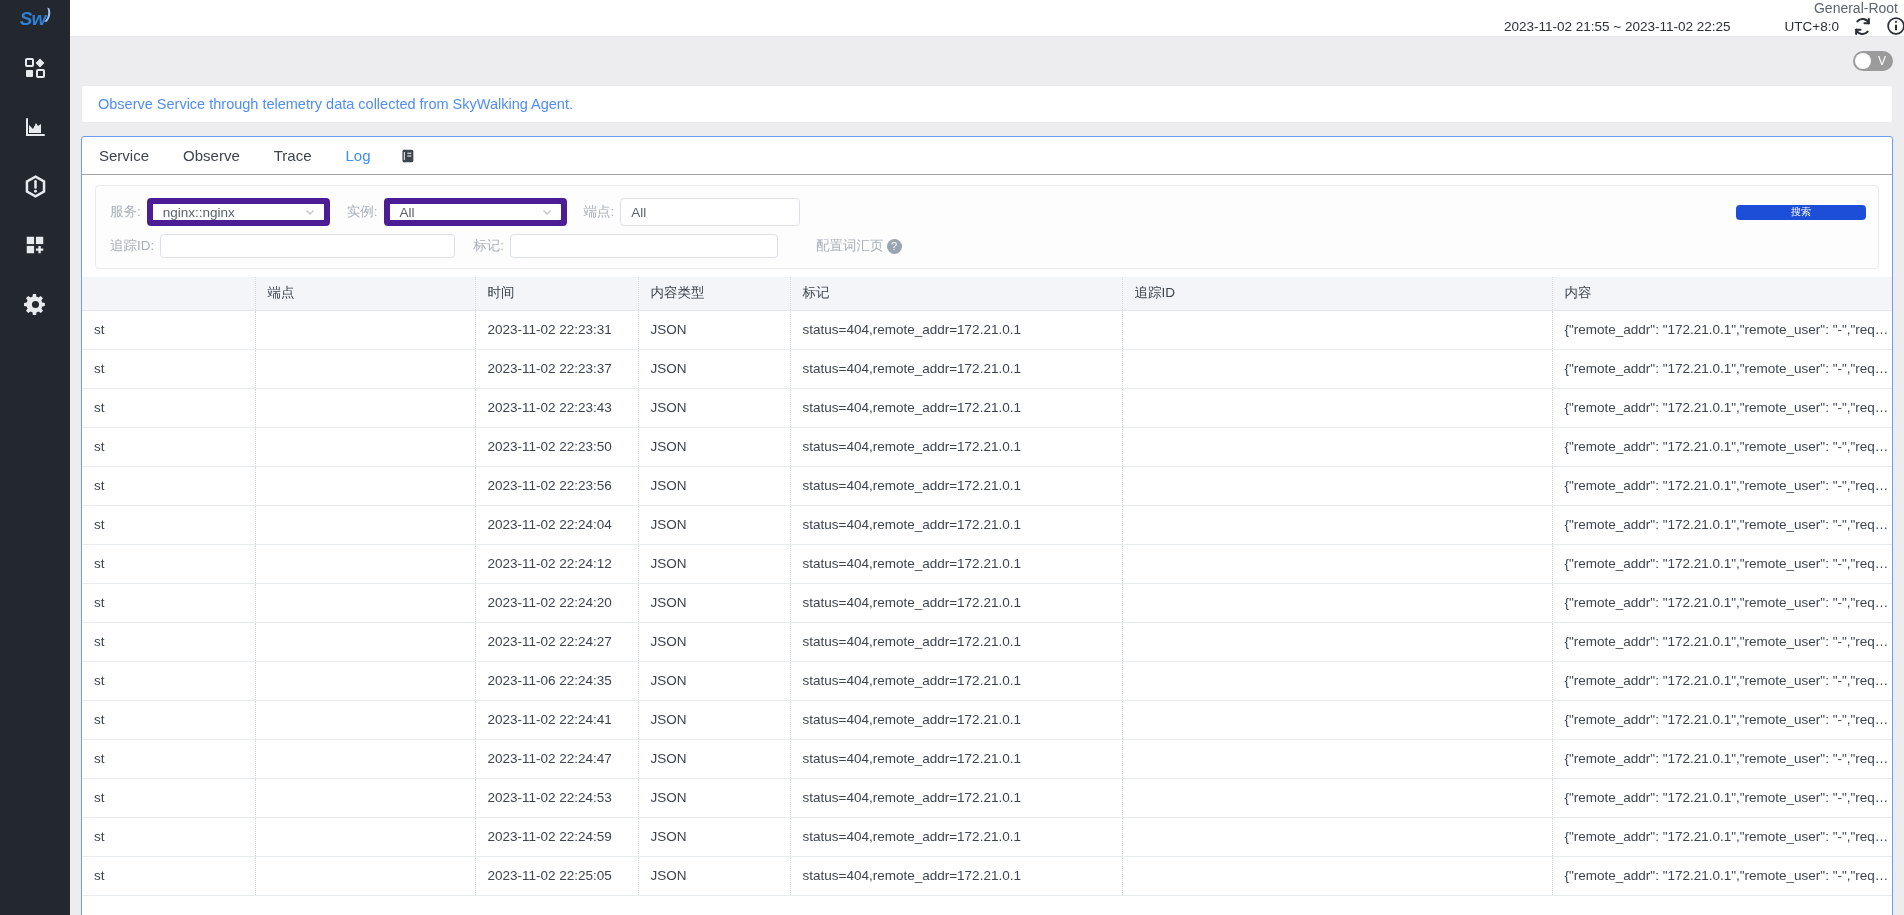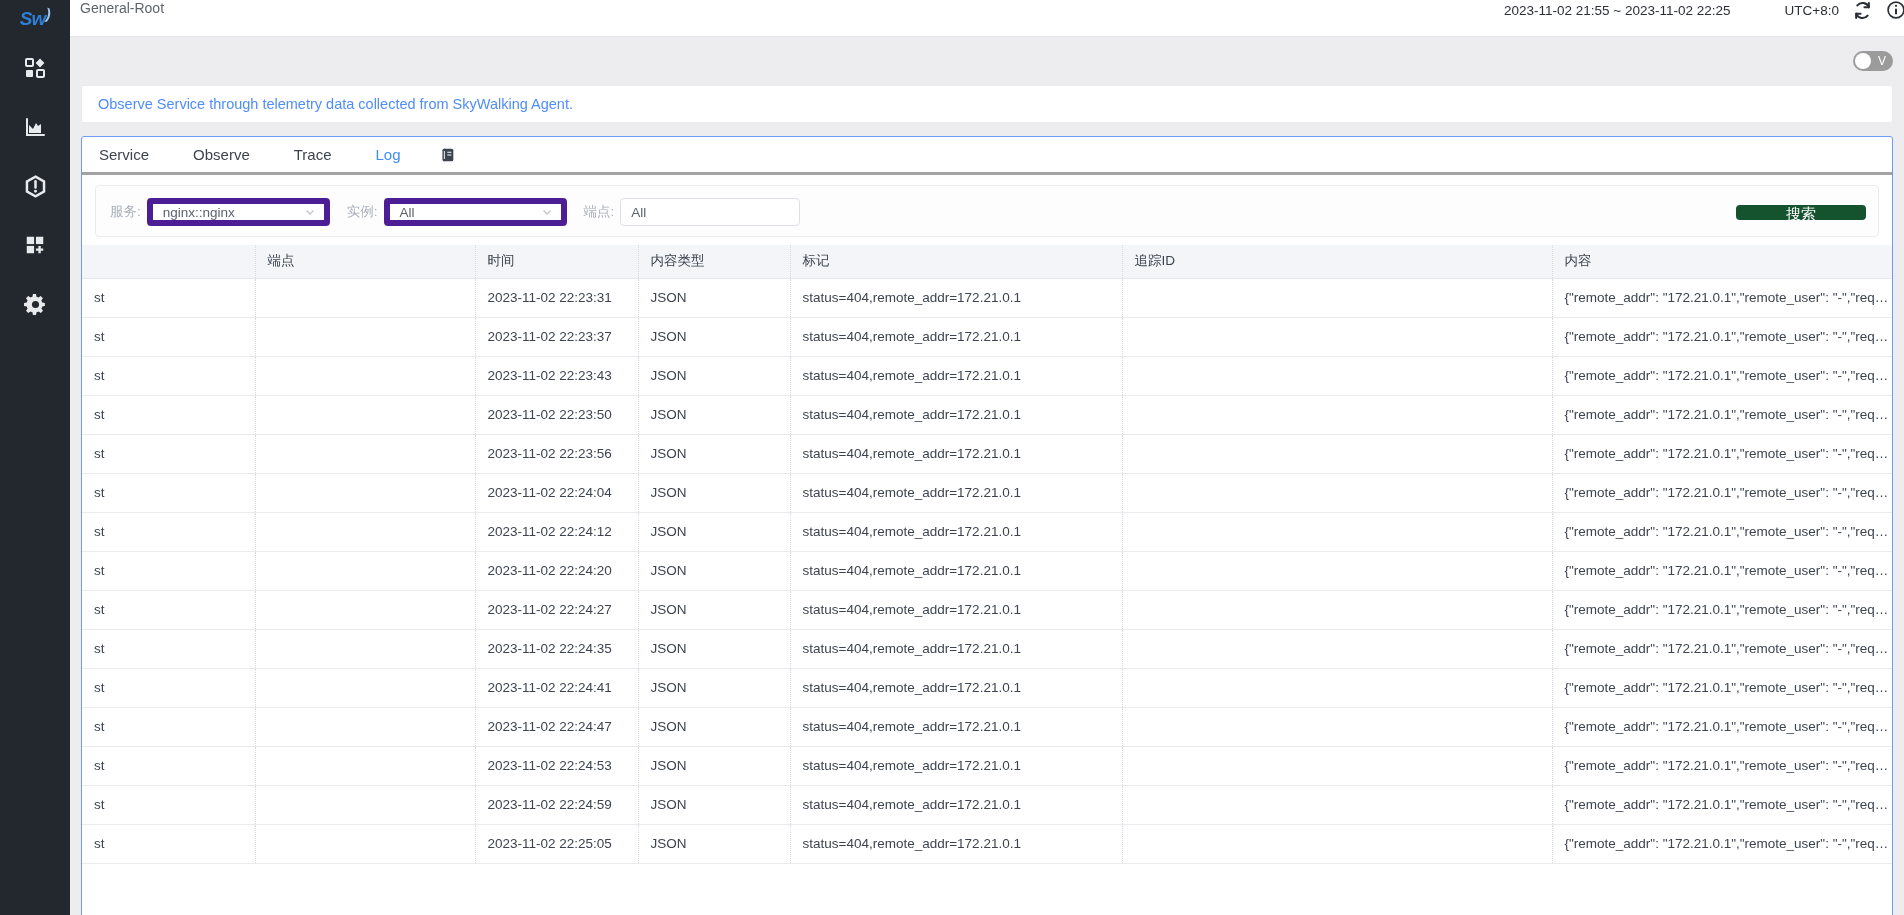--- a/index.html
+++ b/index.html
@@ -12,60 +12,60 @@
   .logo { height:37px; display:flex; align-items:center; justify-content:center; width:100%;
     color:#2e7fd6; font-weight:bold; font-style:italic; font-size:19px; letter-spacing:-1px; }
   .logo .swoosh { font-style:normal; color:#9fc4ec; font-size:15px; margin-left:1px; transform:translateY(-5px) rotate(12deg); display:inline-block; }
   .side-icons { display:flex; flex-direction:column; align-items:center; margin-top:18px; gap:29px; }
   .side-btn { width:34px; height:30px; display:flex; align-items:center; justify-content:center; cursor:pointer; }
   .side-btn svg { stroke:#e8ebee; fill:none; stroke-width:2; }
 
   
   .main { flex:1; display:flex; flex-direction:column; min-width:0; }
   .topbar { height:37px; background:#fff; border-bottom:1px solid #e3e6ea;
-    display:flex; align-items:flex-start; padding:0 6px 0 10px; flex-shrink:0; }
+    display:flex; align-items:flex-end; padding:0 6px 0 10px; flex-shrink:0;flex-direction:column; }
   .page-title { color:#5f646c; font-size:14px; }
   .topbar-right { margin-left:auto; display:flex; align-items:center; gap:14px; color:#2b2f36; font-size:13.5px; }
   .icon-btn { display:flex; align-items:center; cursor:pointer; }
   .info-icon { margin-right:-8px; }
 
   .content { flex:1; padding:0 11px; overflow:hidden; }
   .toggle-row { height:48px; display:flex; align-items:center; justify-content:flex-end; }
   .switch { width:40px; height:20px; border-radius:10px; background:#9b9b9b; position:relative; cursor:pointer; }
   .switch .knob { position:absolute; left:2px; top:2px; width:16px; height:16px; border-radius:50%; background:#fff; }
   .switch .sw-label { position:absolute; right:7px; top:3px; color:#fff; font-size:12px; }
 
   .banner { height:38px; background:#fff; border:1px solid #e9ebee; border-radius:3px;
     display:flex; align-items:center; padding:0 16px; margin-bottom:13px; }
   .banner a { color:#4f8df8; font-size:14.5px; text-decoration:none; cursor:pointer; }
 
   
   .widget { background:#fff; border:1px solid #6f9bf7; border-radius:3px; height:900px; overflow:hidden; }
-  .tabs { height:38px; display:flex; align-items:center; padding:2px 17px; border-bottom:3px solid #a3a3a3; gap:44px; }
+  .tabs { height:38px; display:flex; align-items:center; padding:2px 17px; border-bottom:1px solid #a3a3a3; gap:34px; }
   .tab { font-size:15px; color:#3d444f; cursor:pointer; }
   .tab.active { color:#3e8ef7; }
   .tab-doc { margin-left:-5px; cursor:pointer; display:flex; align-items:center; }
 
   .filter-panel { margin:10px 13px 0 13px; border:1px solid #e9ebef; border-radius:4px;
     background:#fdfdfe; padding:12px 12px 10px 14px; }
   .f-row { display:flex; align-items:center; }
   .f-row2 { margin-top:8px; }
   .f-label { color:#a9afb9; font-size:13.5px; margin-right:6px; white-space:nowrap; }
   .sel { height:28px; background:#fff; border:6px solid #4c1d95; border-radius:4px;
     display:flex; align-items:center; padding:0 8px 0 10px; color:#5b6270; font-size:13.5px; cursor:pointer; }
   .sel .chev { margin-left:auto; color:#c0c4cc; display:flex; }
   .sel-service { width:183px; margin-right:17px; }
   .sel-instance { width:183px; margin-right:17px; }
   .inp { height:28px; background:#fff; border:1px solid #dcdfe6; border-radius:4px;
     color:#5b6270; font-size:13.5px; padding:0 10px; }
   .inp-endpoint { width:180px; }
   .inp-trace { width:295px; height:24px; margin-right:18px; }
   .inp-tags { width:268px; height:24px; }
-  .search-btn { margin-left:auto; width:130px; height:15px; background:#14532d; color:#fff;
-    border:none; border-radius:4px; font-size:15px; cursor:pointer; }
+  .search-btn { margin-left:auto; width:130px; height:15px; background:#1d4ed8; color:#fff;
+    border:none; border-radius:4px; font-size:10px; cursor:pointer; }
   .config-link { color:#a9afb9; font-size:13.5px; margin-left:38px; display:flex; align-items:center; gap:3px; cursor:pointer; }
   .q-icon { width:15px; height:15px; border-radius:50%; background:#9aa5b2; color:#fff;
     font-size:11px; display:flex; align-items:center; justify-content:center; }
   .hint { margin-top:10px; font-size:13px; font-weight:bold; color:#5d646e; }
 
   
   .log-table { width:100%; border-collapse:collapse; table-layout:fixed; margin-top:8px; }
   .log-table col.c0{width:173px} .log-table col.c1{width:220px} .log-table col.c2{width:163px}
   .log-table col.c3{width:152px} .log-table col.c4{width:332px} .log-table col.c5{width:430px}
   .log-table th { background:#f3f5f8; height:33px; font-weight:normal; text-align:left;
@@ -205,20 +205,30 @@
                 <svg width="12" height="12" viewBox="0 0 24 24" fill="none" stroke="#c0c4cc" stroke-width="2.5">
                     <path d="M5 9 L12 16 L19 9"></path>
                   </svg>
               </span>
             </div>
             <span class="f-label">端点:</span>
             <input class="inp inp-endpoint" value="All" style="">
             <button class="search-btn">搜索</button>
           </div>
 
+          <div class="f-row f-row2">
+            <span class="f-label">追踪ID:</span>
+            <input class="inp inp-trace" value="" style="">
+            <span class="f-label">标记:</span>
+            <input class="inp inp-tags" value="" style="">
+            <span class="config-link">
+              <span>配置词汇页</span>
+              <span class="q-icon">?</span>
+            </span>
+          </div>
 
         </div>
 
         <table class="log-table">
           <colgroup>
             <col class="c0">
               <col class="c1">
               <col class="c2">
               <col class="c3">
               <col class="c4">
@@ -314,21 +324,21 @@
               <td></td>
               <td>2023-11-02 22:24:27</td>
               <td>JSON</td>
               <td>status=404,remote_addr=172.21.0.1</td>
               <td></td>
               <td>{"remote_addr": "172.21.0.1","remote_user": "-","req…</td>
             </tr>
               <tr>
               <td>st</td>
               <td></td>
-              <td>2023-11-02 22:24:35</td>
+              <td>2023-11-06 22:24:35</td>
               <td>JSON</td>
               <td>status=404,remote_addr=172.21.0.1</td>
               <td></td>
               <td>{"remote_addr": "172.21.0.1","remote_user": "-","req…</td>
             </tr>
               <tr>
               <td>st</td>
               <td></td>
               <td>2023-11-02 22:24:41</td>
               <td>JSON</td>

